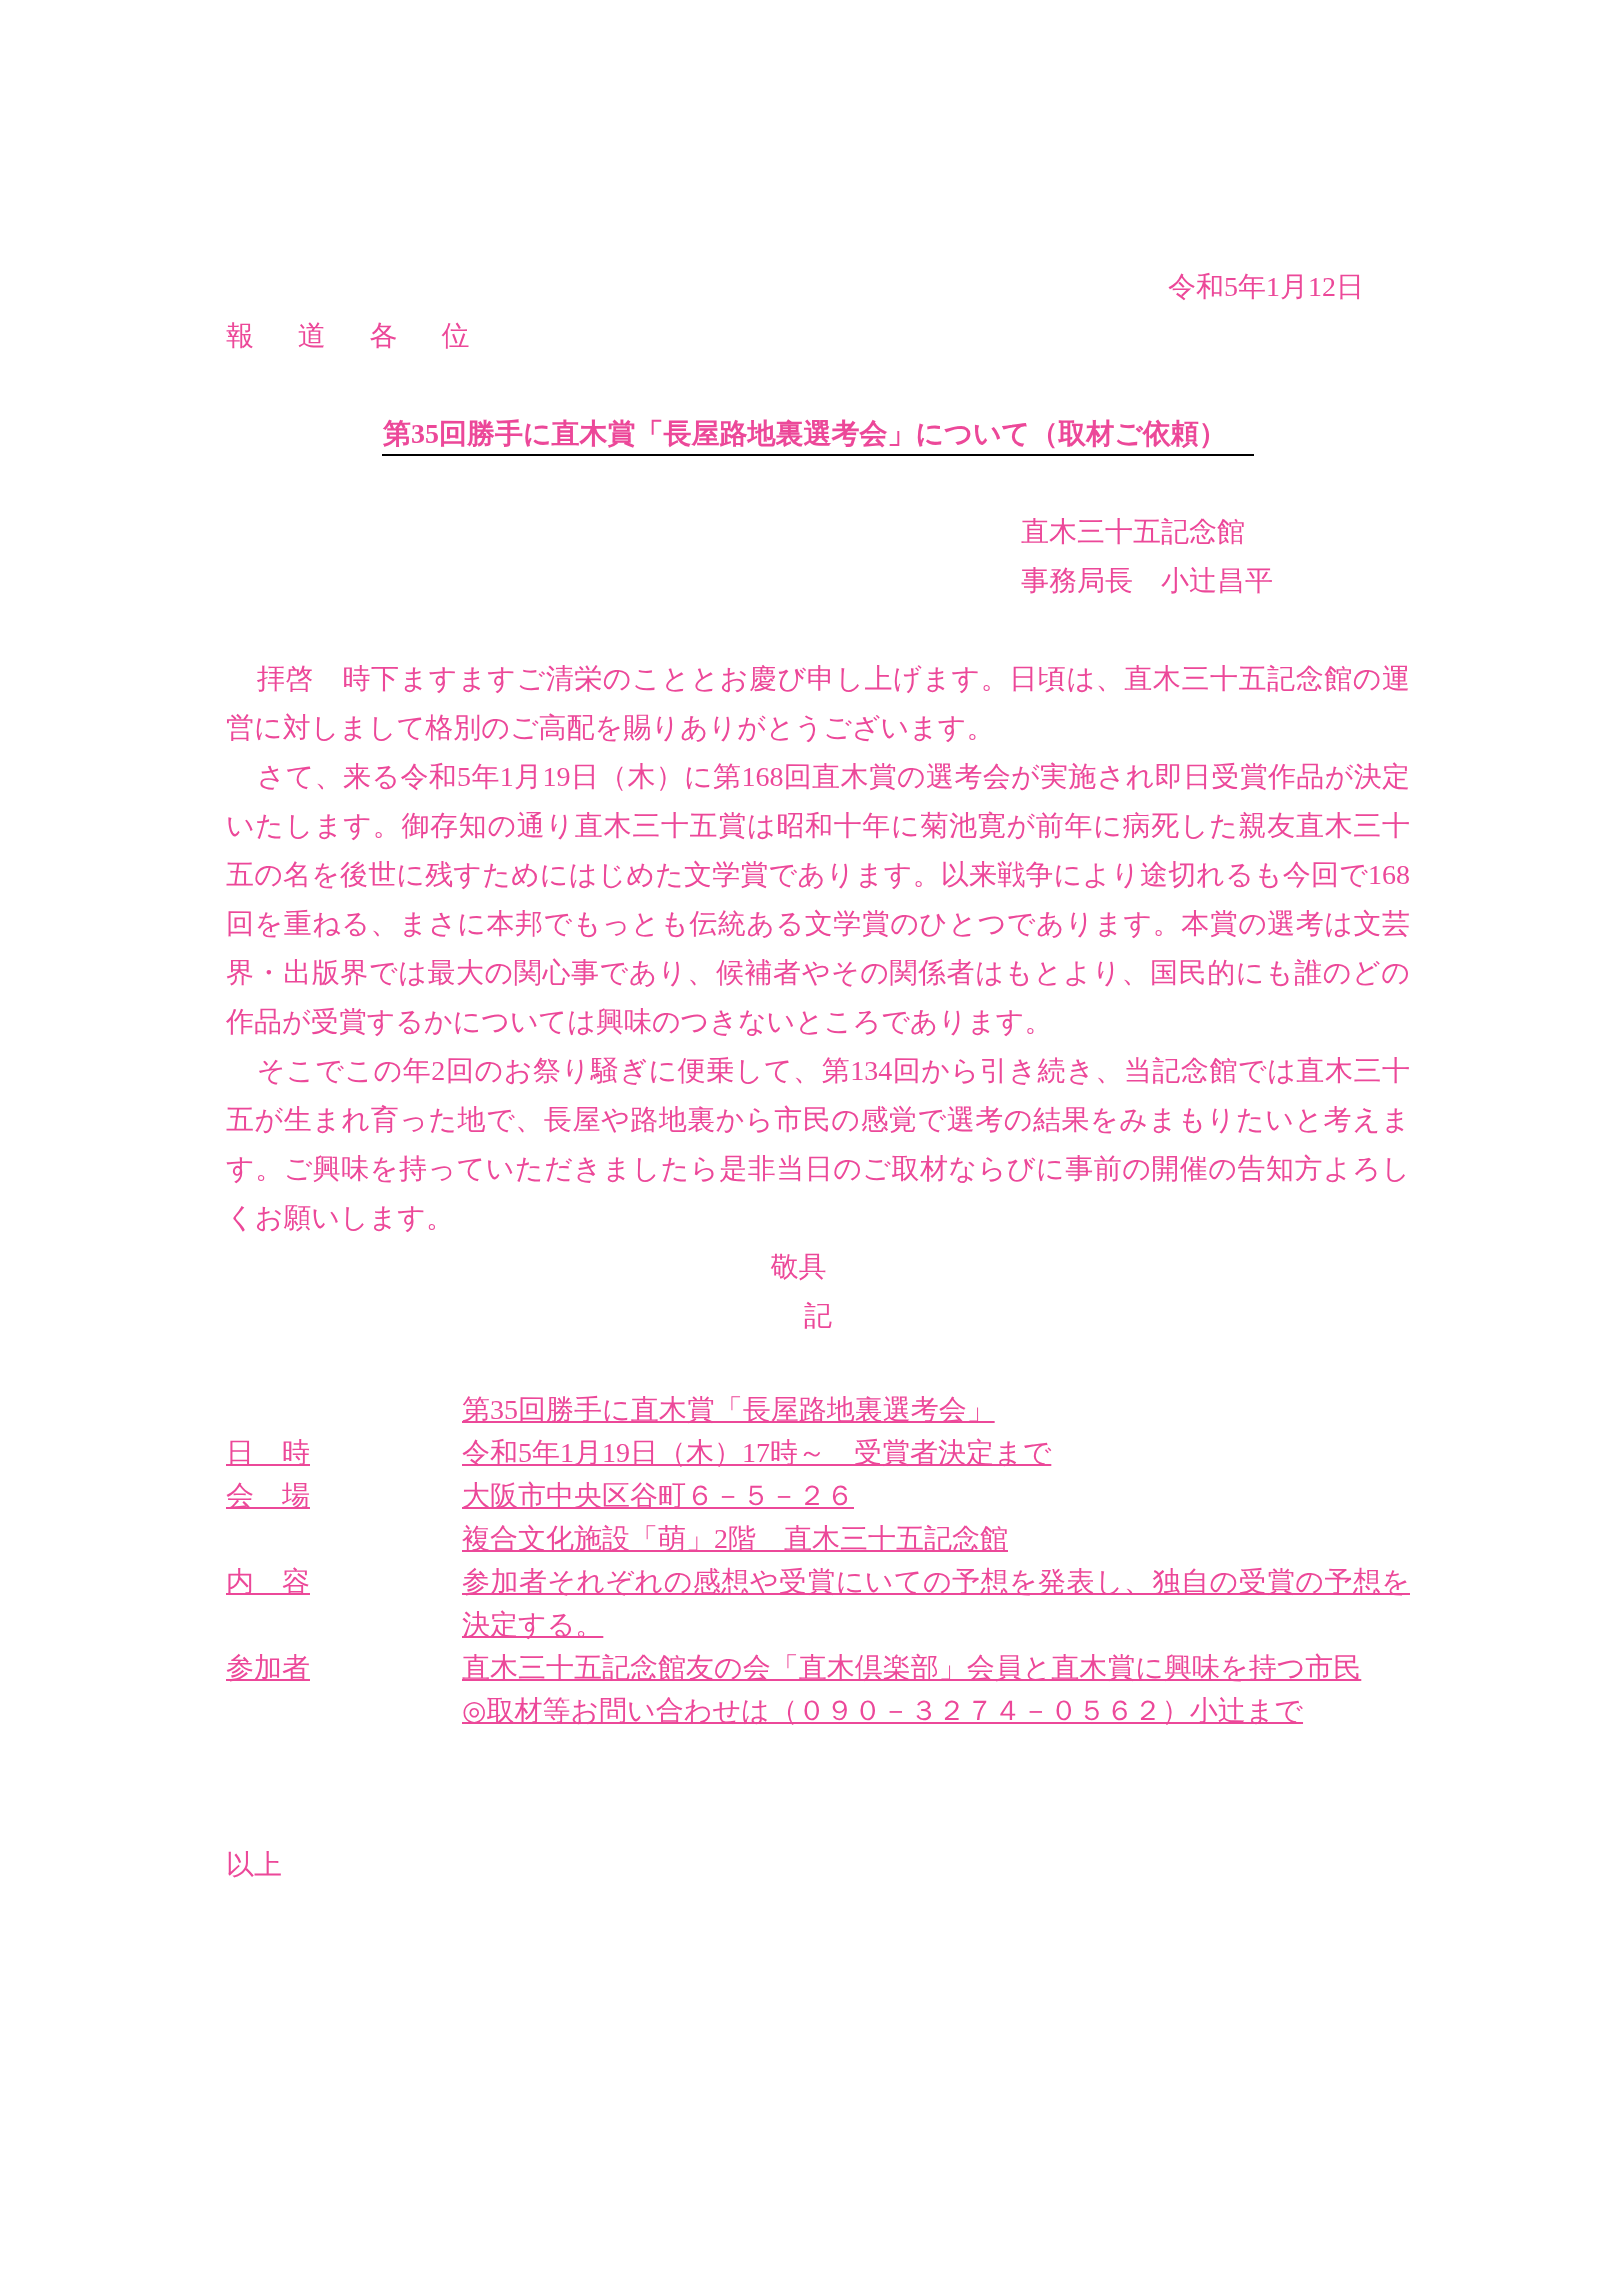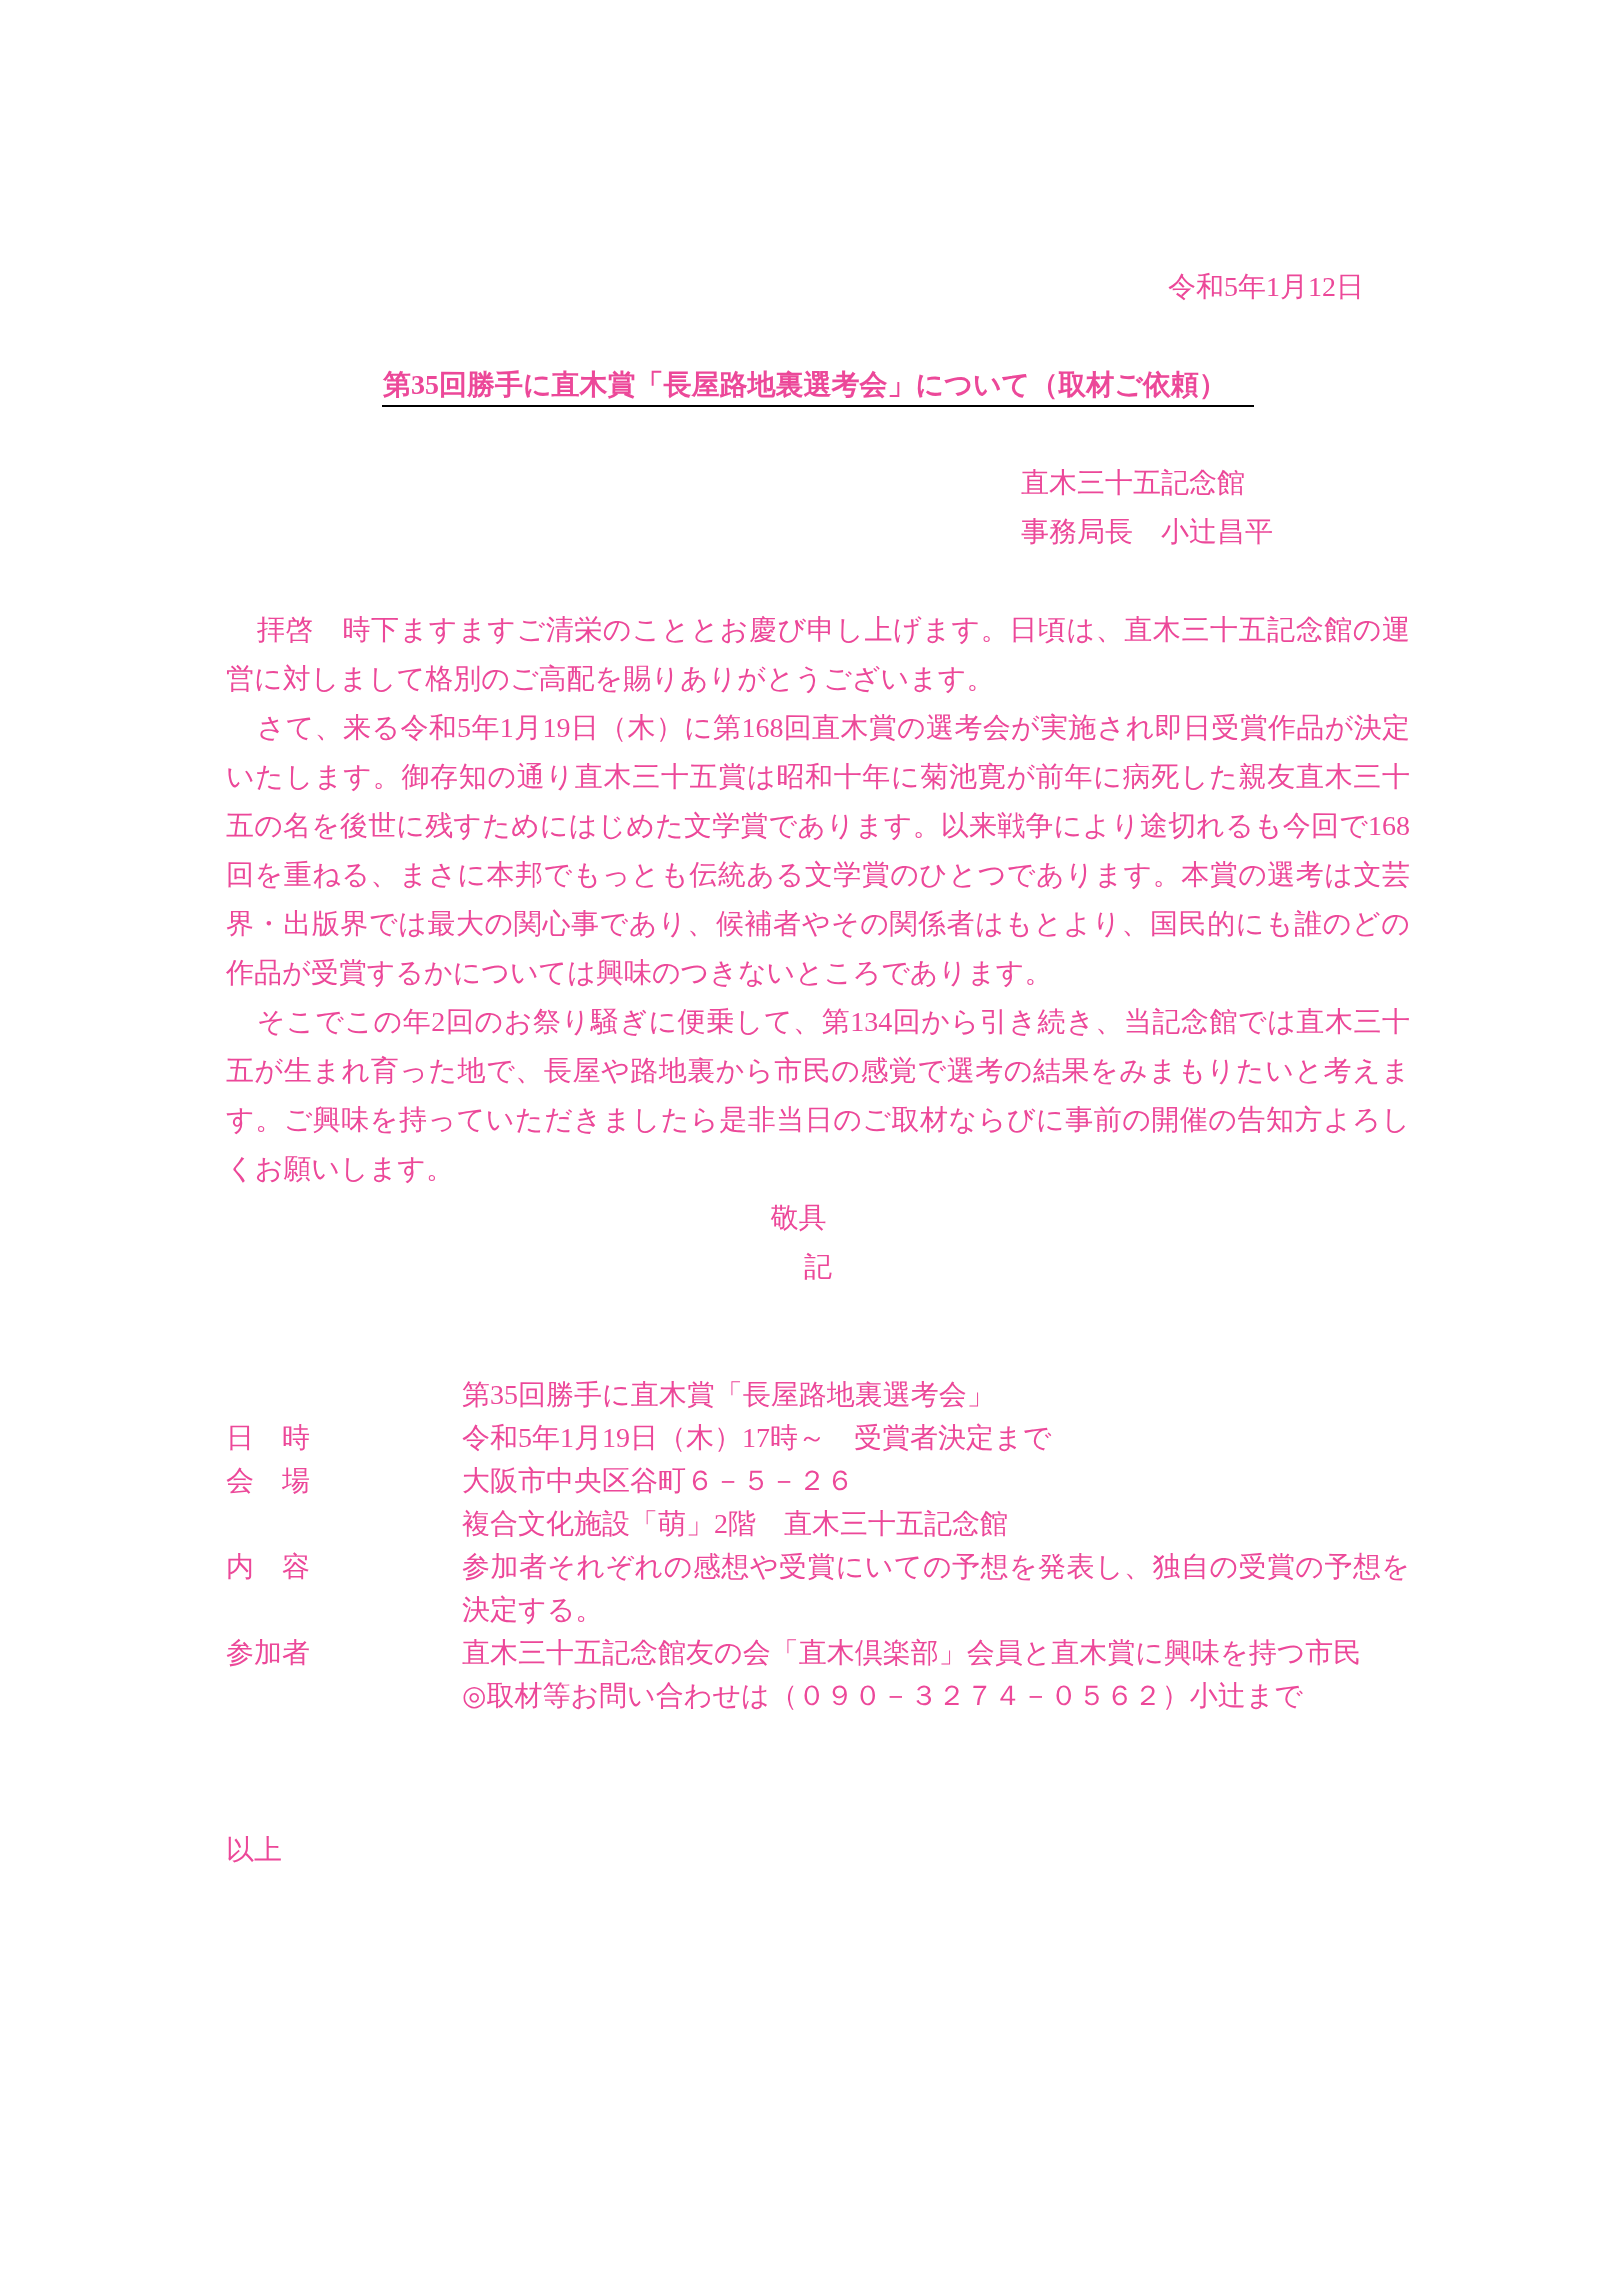--- a/index.html
+++ b/index.html
@@ -54,22 +54,23 @@
   .keigu {
     line-height: 49px;
     text-align: center;
     padding-right: 39px;
   }
   .ki {
     line-height: 49px;
     text-align: center;
   }
   .details {
-    margin-top: 82px;
+    margin-top: 48px;
     line-height: 43px;
+    text-decoration: underline;
   }
   .detail-heading {
     padding-left: 236px;
   }
   .detail-row { display: flex; }
   .detail-label {
     width: 236px;
     flex: 0 0 236px;
     text-align: left;
   }
@@ -84,20 +85,21 @@
     padding-right: 39px;
   }
 </style>
 </head>
 <body>
 
 <div class="page">
 
   <div class="date">令和5年1月12日</div>
 
+  <div class="recipient">報　道　各　位</div>
 
   <div class="title-line">
     <span class="title-text">第35回勝手に直木賞「長屋路地裏選考会」について（取材ご依頼）</span>
   </div>
 
   <div class="sender">
     <div class="sender-inner">
       <div>直木三十五記念館</div>
       <div>事務局長　小辻昌平</div>
     </div>

